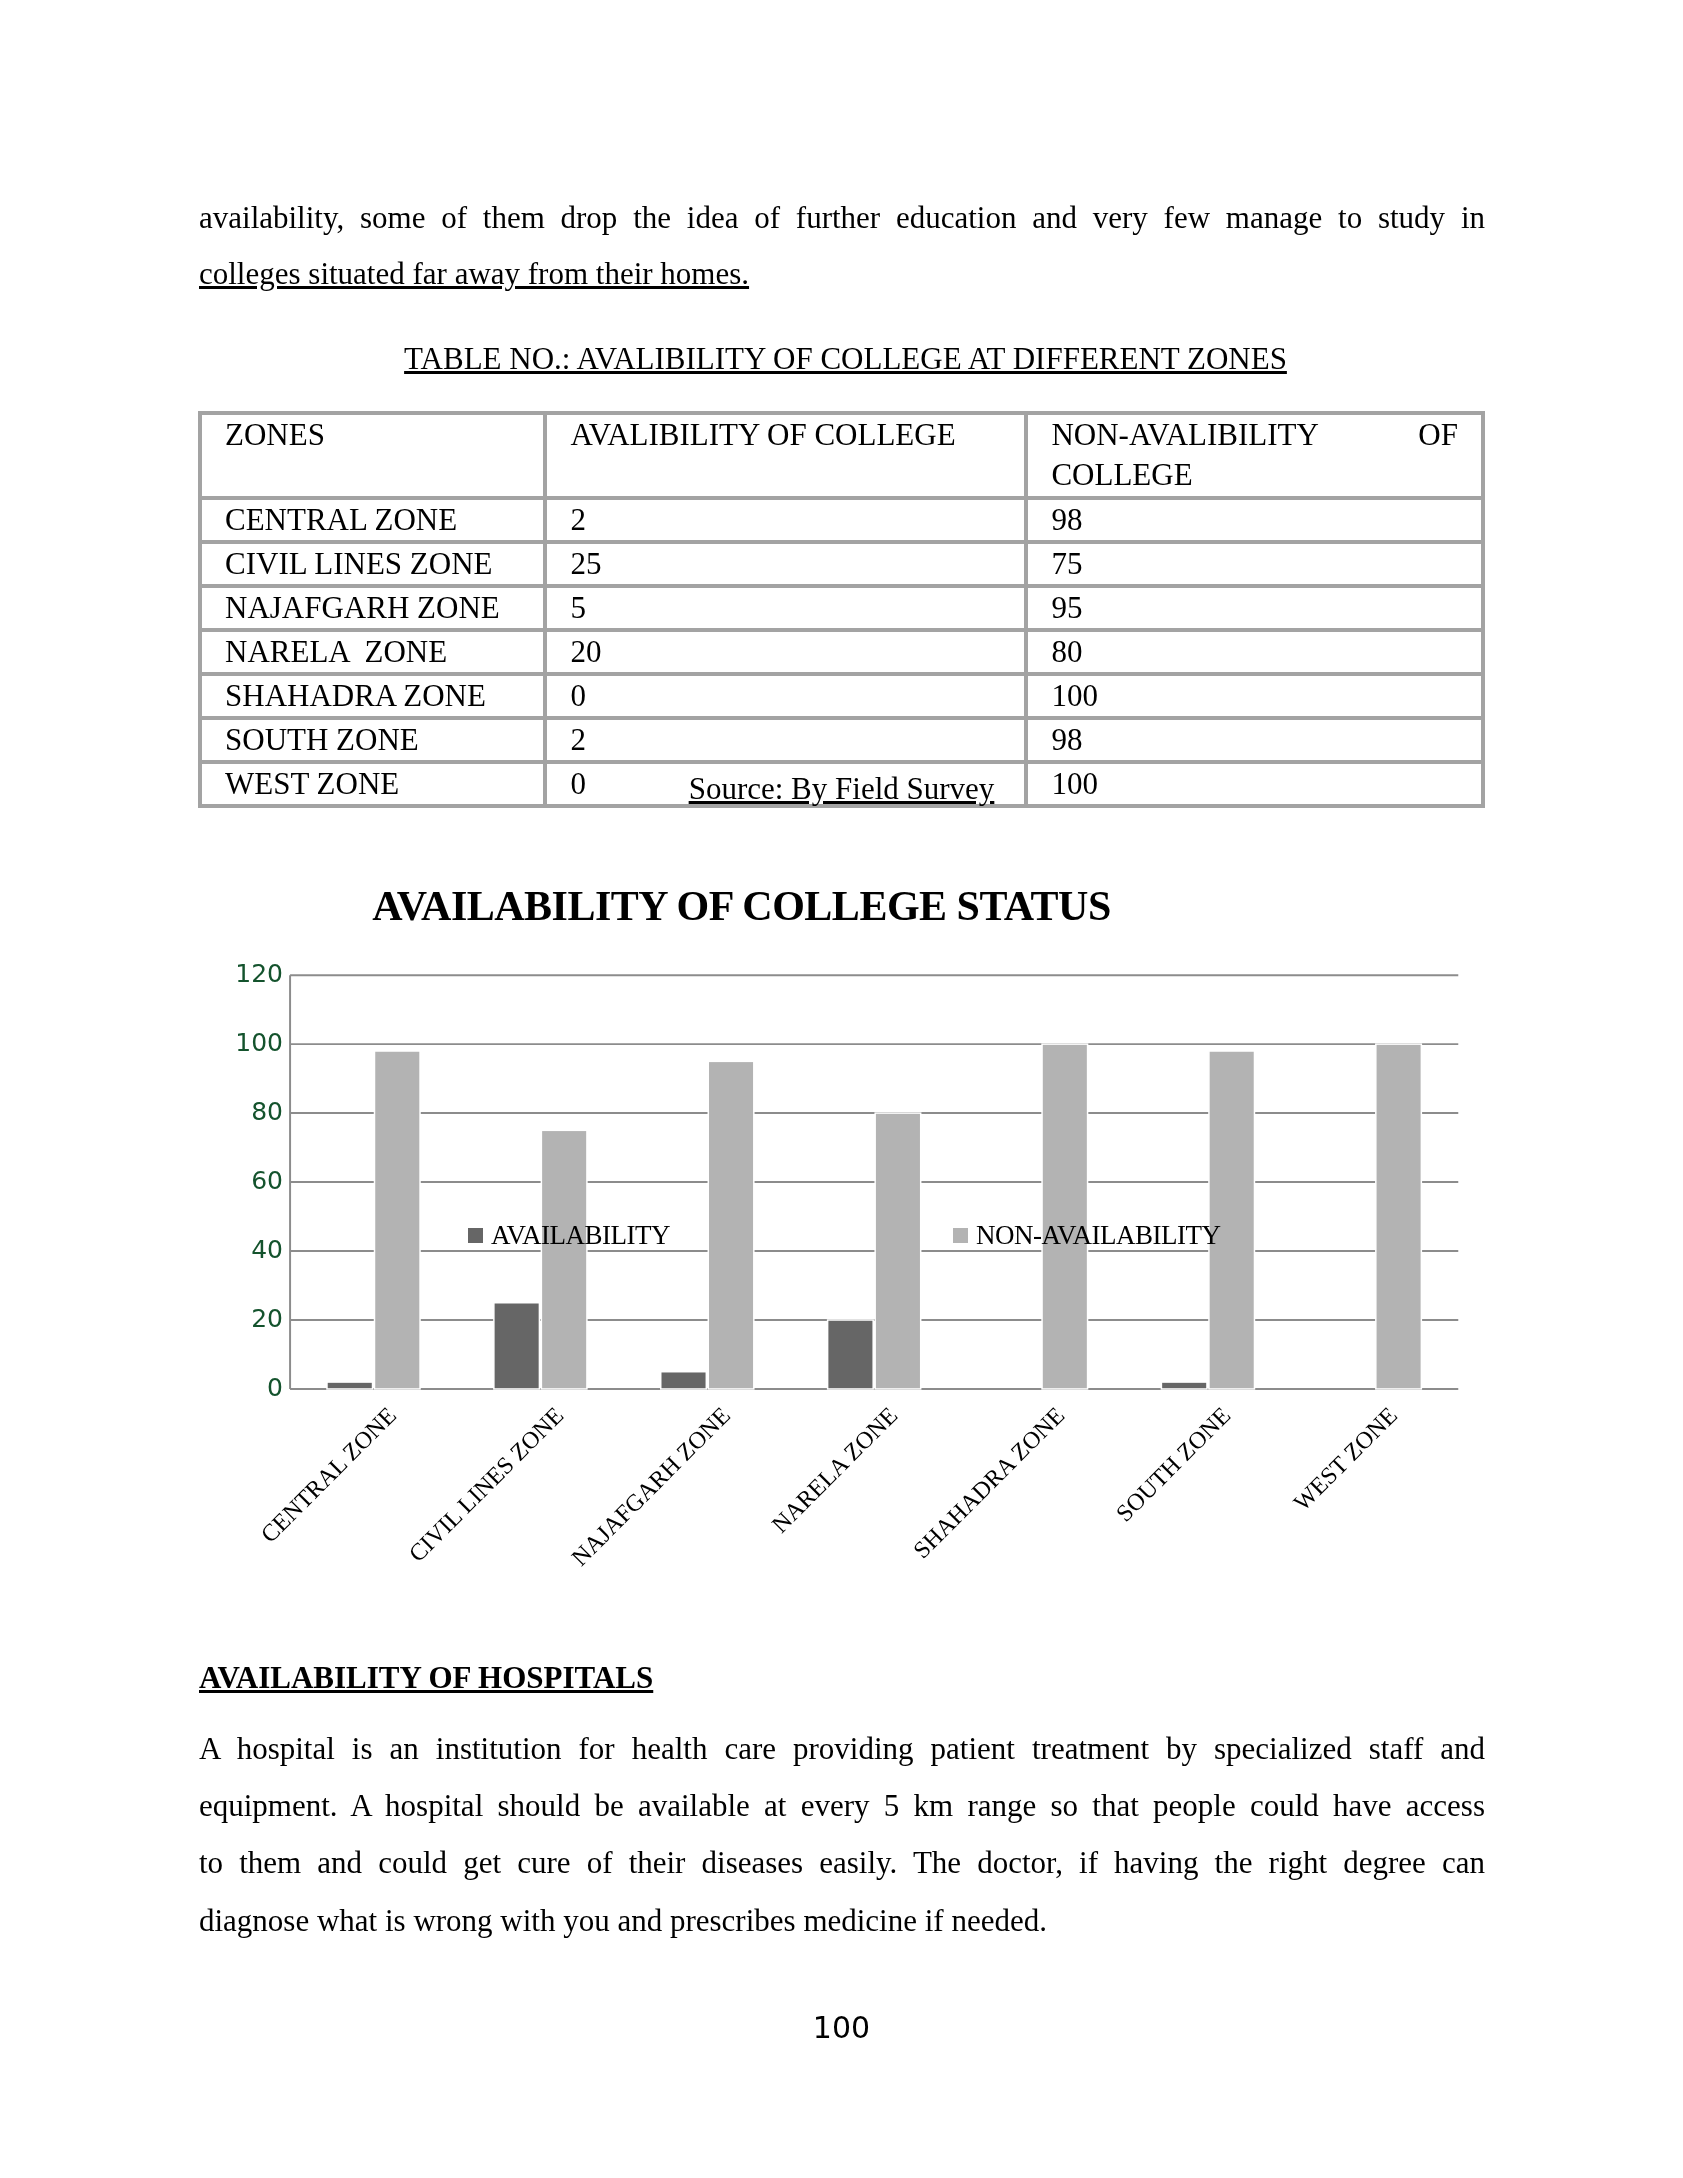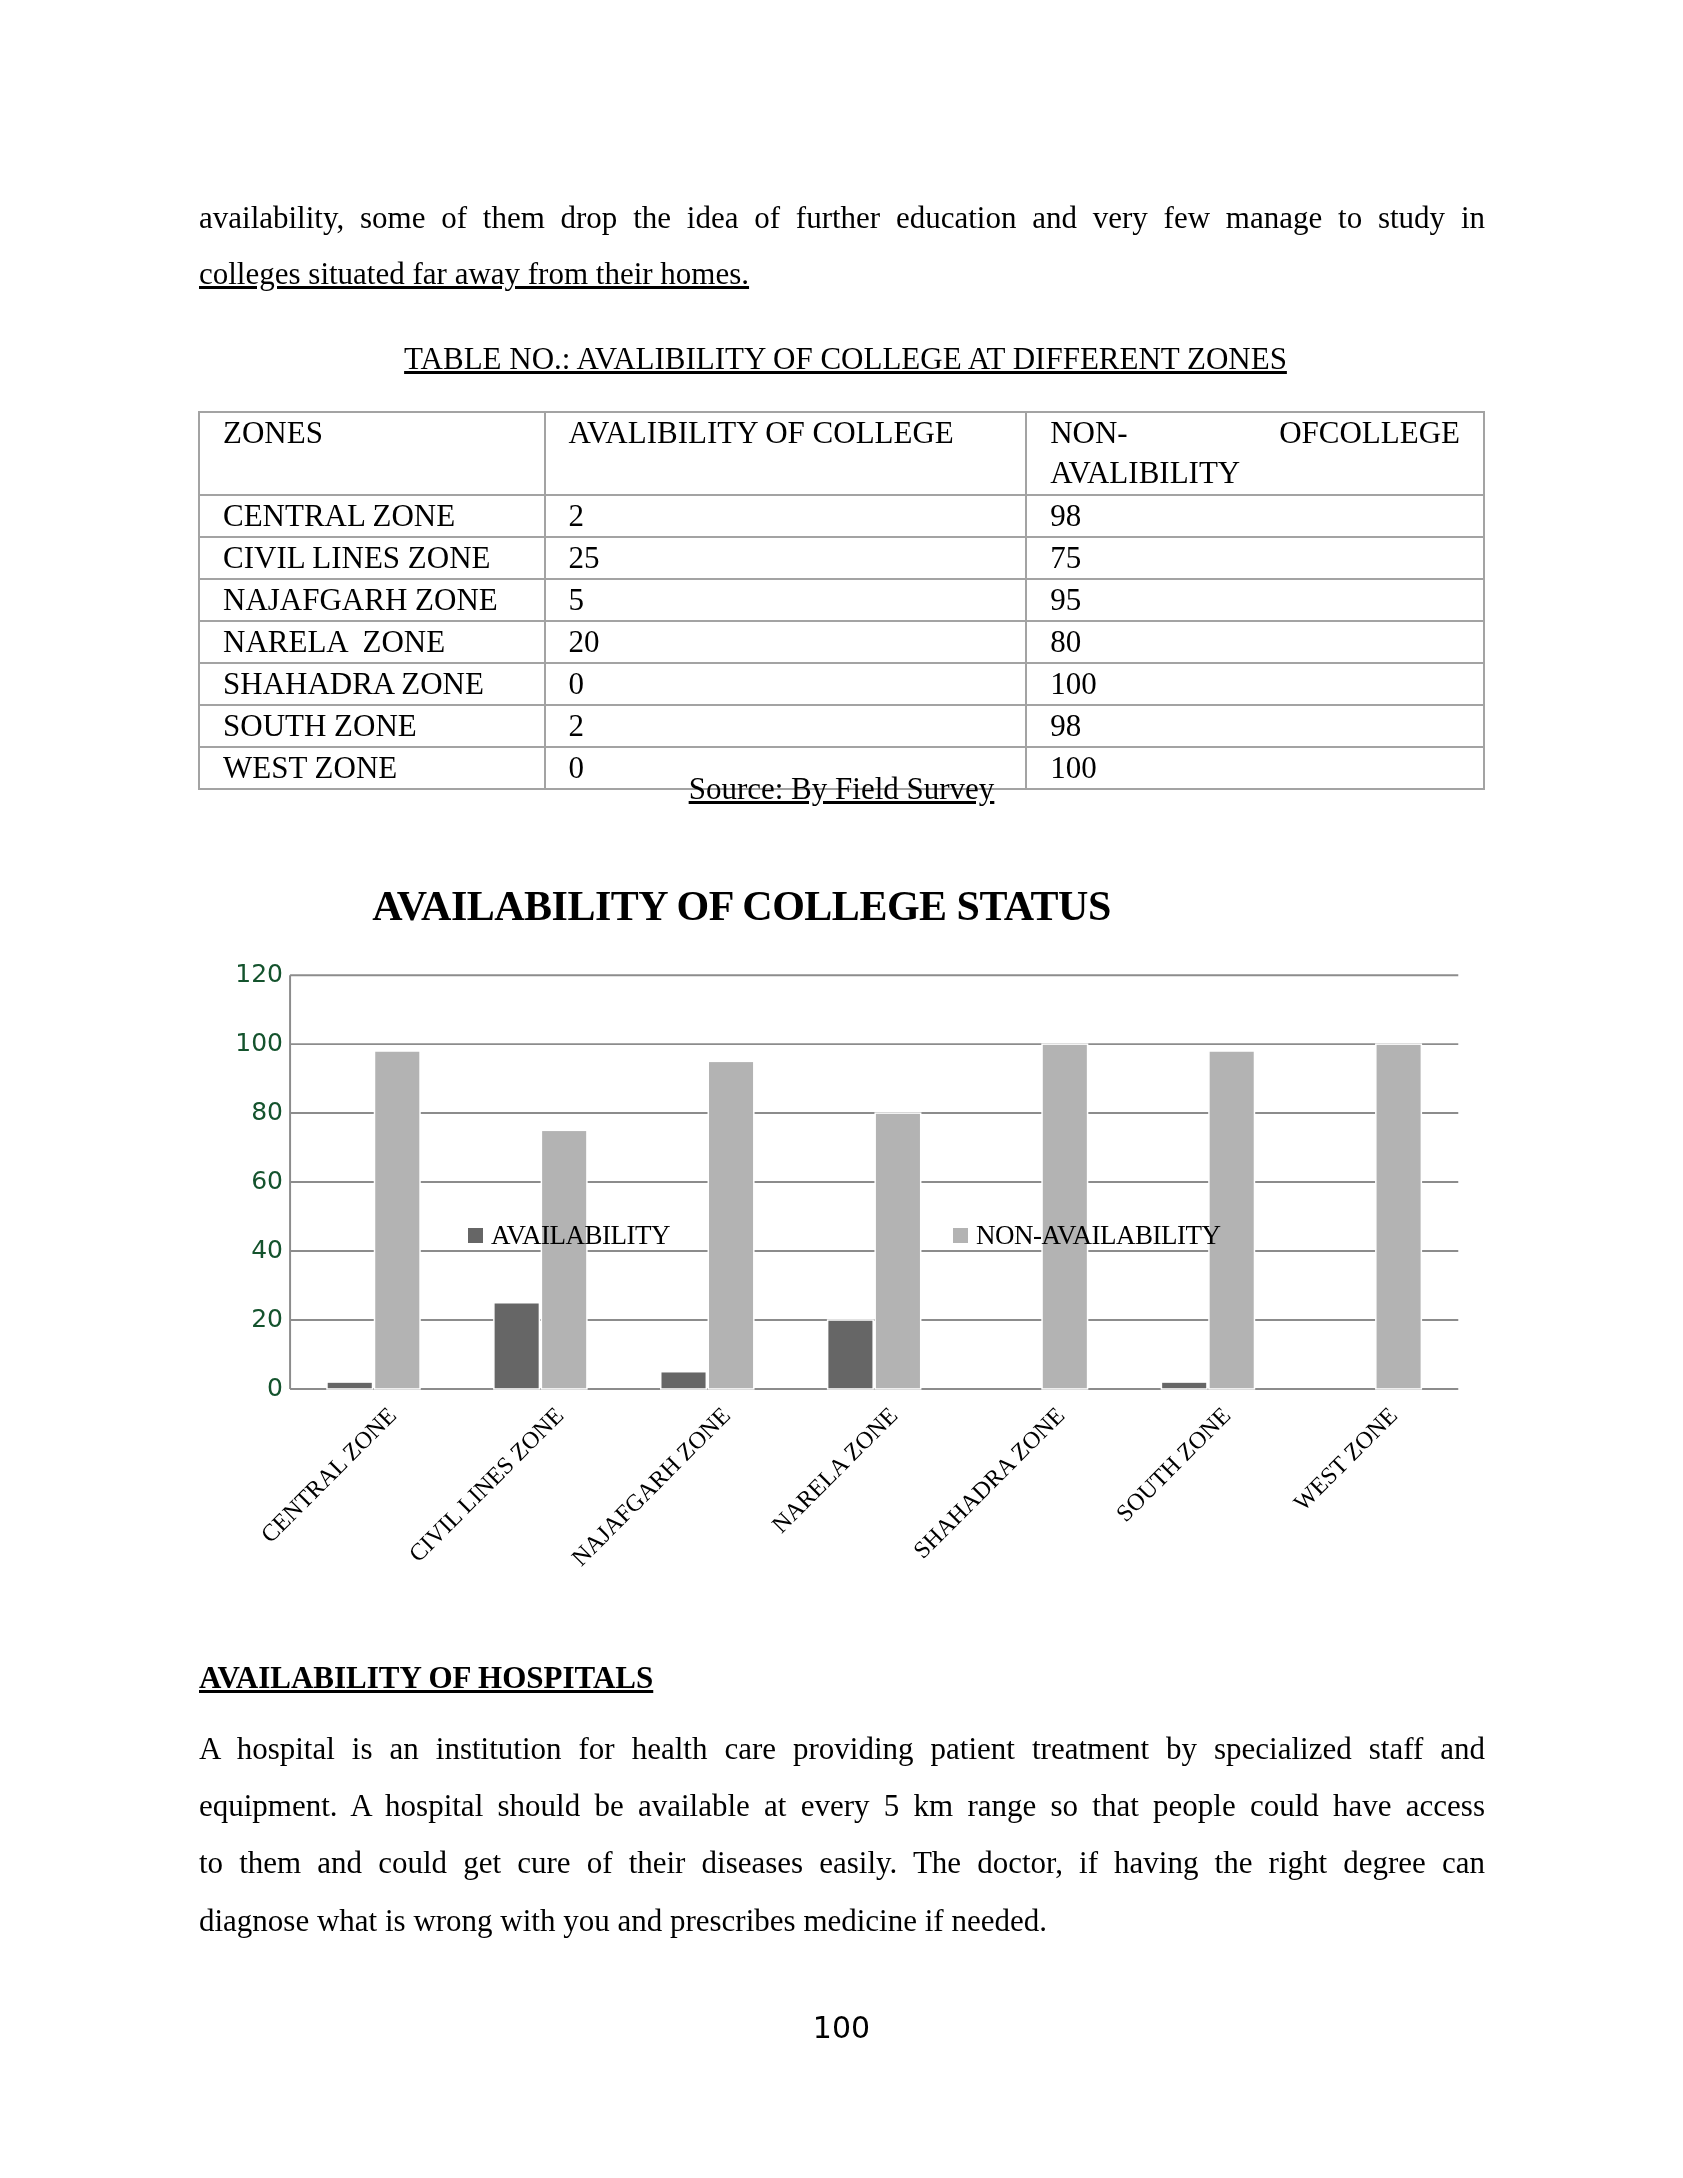--- a/index.html
+++ b/index.html
@@ -5,23 +5,23 @@
   html, body { margin:0; padding:0; background:#ffffff; }
   body { width:1683px; height:2178px; position:relative; overflow:hidden;
          font-family:"Liberation Serif", serif; color:#000; }
   .para-line { position:absolute; left:199px; width:1286px; font-size:31px; line-height:36px;
                white-space:nowrap; }
   .justify { text-align:justify; text-align-last:justify; }
   .center-u { position:absolute; left:0; width:1683px; text-align:center; text-decoration:underline;
               font-size:31px; line-height:36px; }
   table.data { position:absolute; left:198px; top:411px; width:1287px; border-collapse:collapse;
                font-size:31px; line-height:40px; }
-  table.data td { border:2px solid #a3a3a3; padding:0 23px; vertical-align:top; height:37px; }
+  table.data td { border:4px solid #a3a3a3; padding:0 23px; vertical-align:top; height:37px; }
   table.data tr.hdr td { height:81px; }
-  .hdr-c3 { display:flex; }
+  .hdr-c3 { display:flex; flex-direction:column; }
   .hdr-c3 .l1 { display:flex; justify-content:space-between; }
   .chart-title { position:absolute; left:0; width:1483px; top:884px; text-align:center;
                  font-weight:bold; font-size:42px; line-height:44px; letter-spacing:-0.5px; }
   .ytick { position:absolute; left:228px; width:55px; text-align:right;
            font-family:"DejaVu Sans", sans-serif; font-size:25px; line-height:28px; color:#14532d; }
   .xlabel { position:absolute; font-size:24px; line-height:26px; white-space:nowrap;
             transform-origin:100% 0%; transform:rotate(-45deg); }
   .legend-item { position:absolute; font-size:27px; line-height:30px; white-space:nowrap;
                  letter-spacing:-0.5px; }
   .legend-swatch { display:inline-block; width:15px; height:15px; margin-right:8px; vertical-align:1px; }

